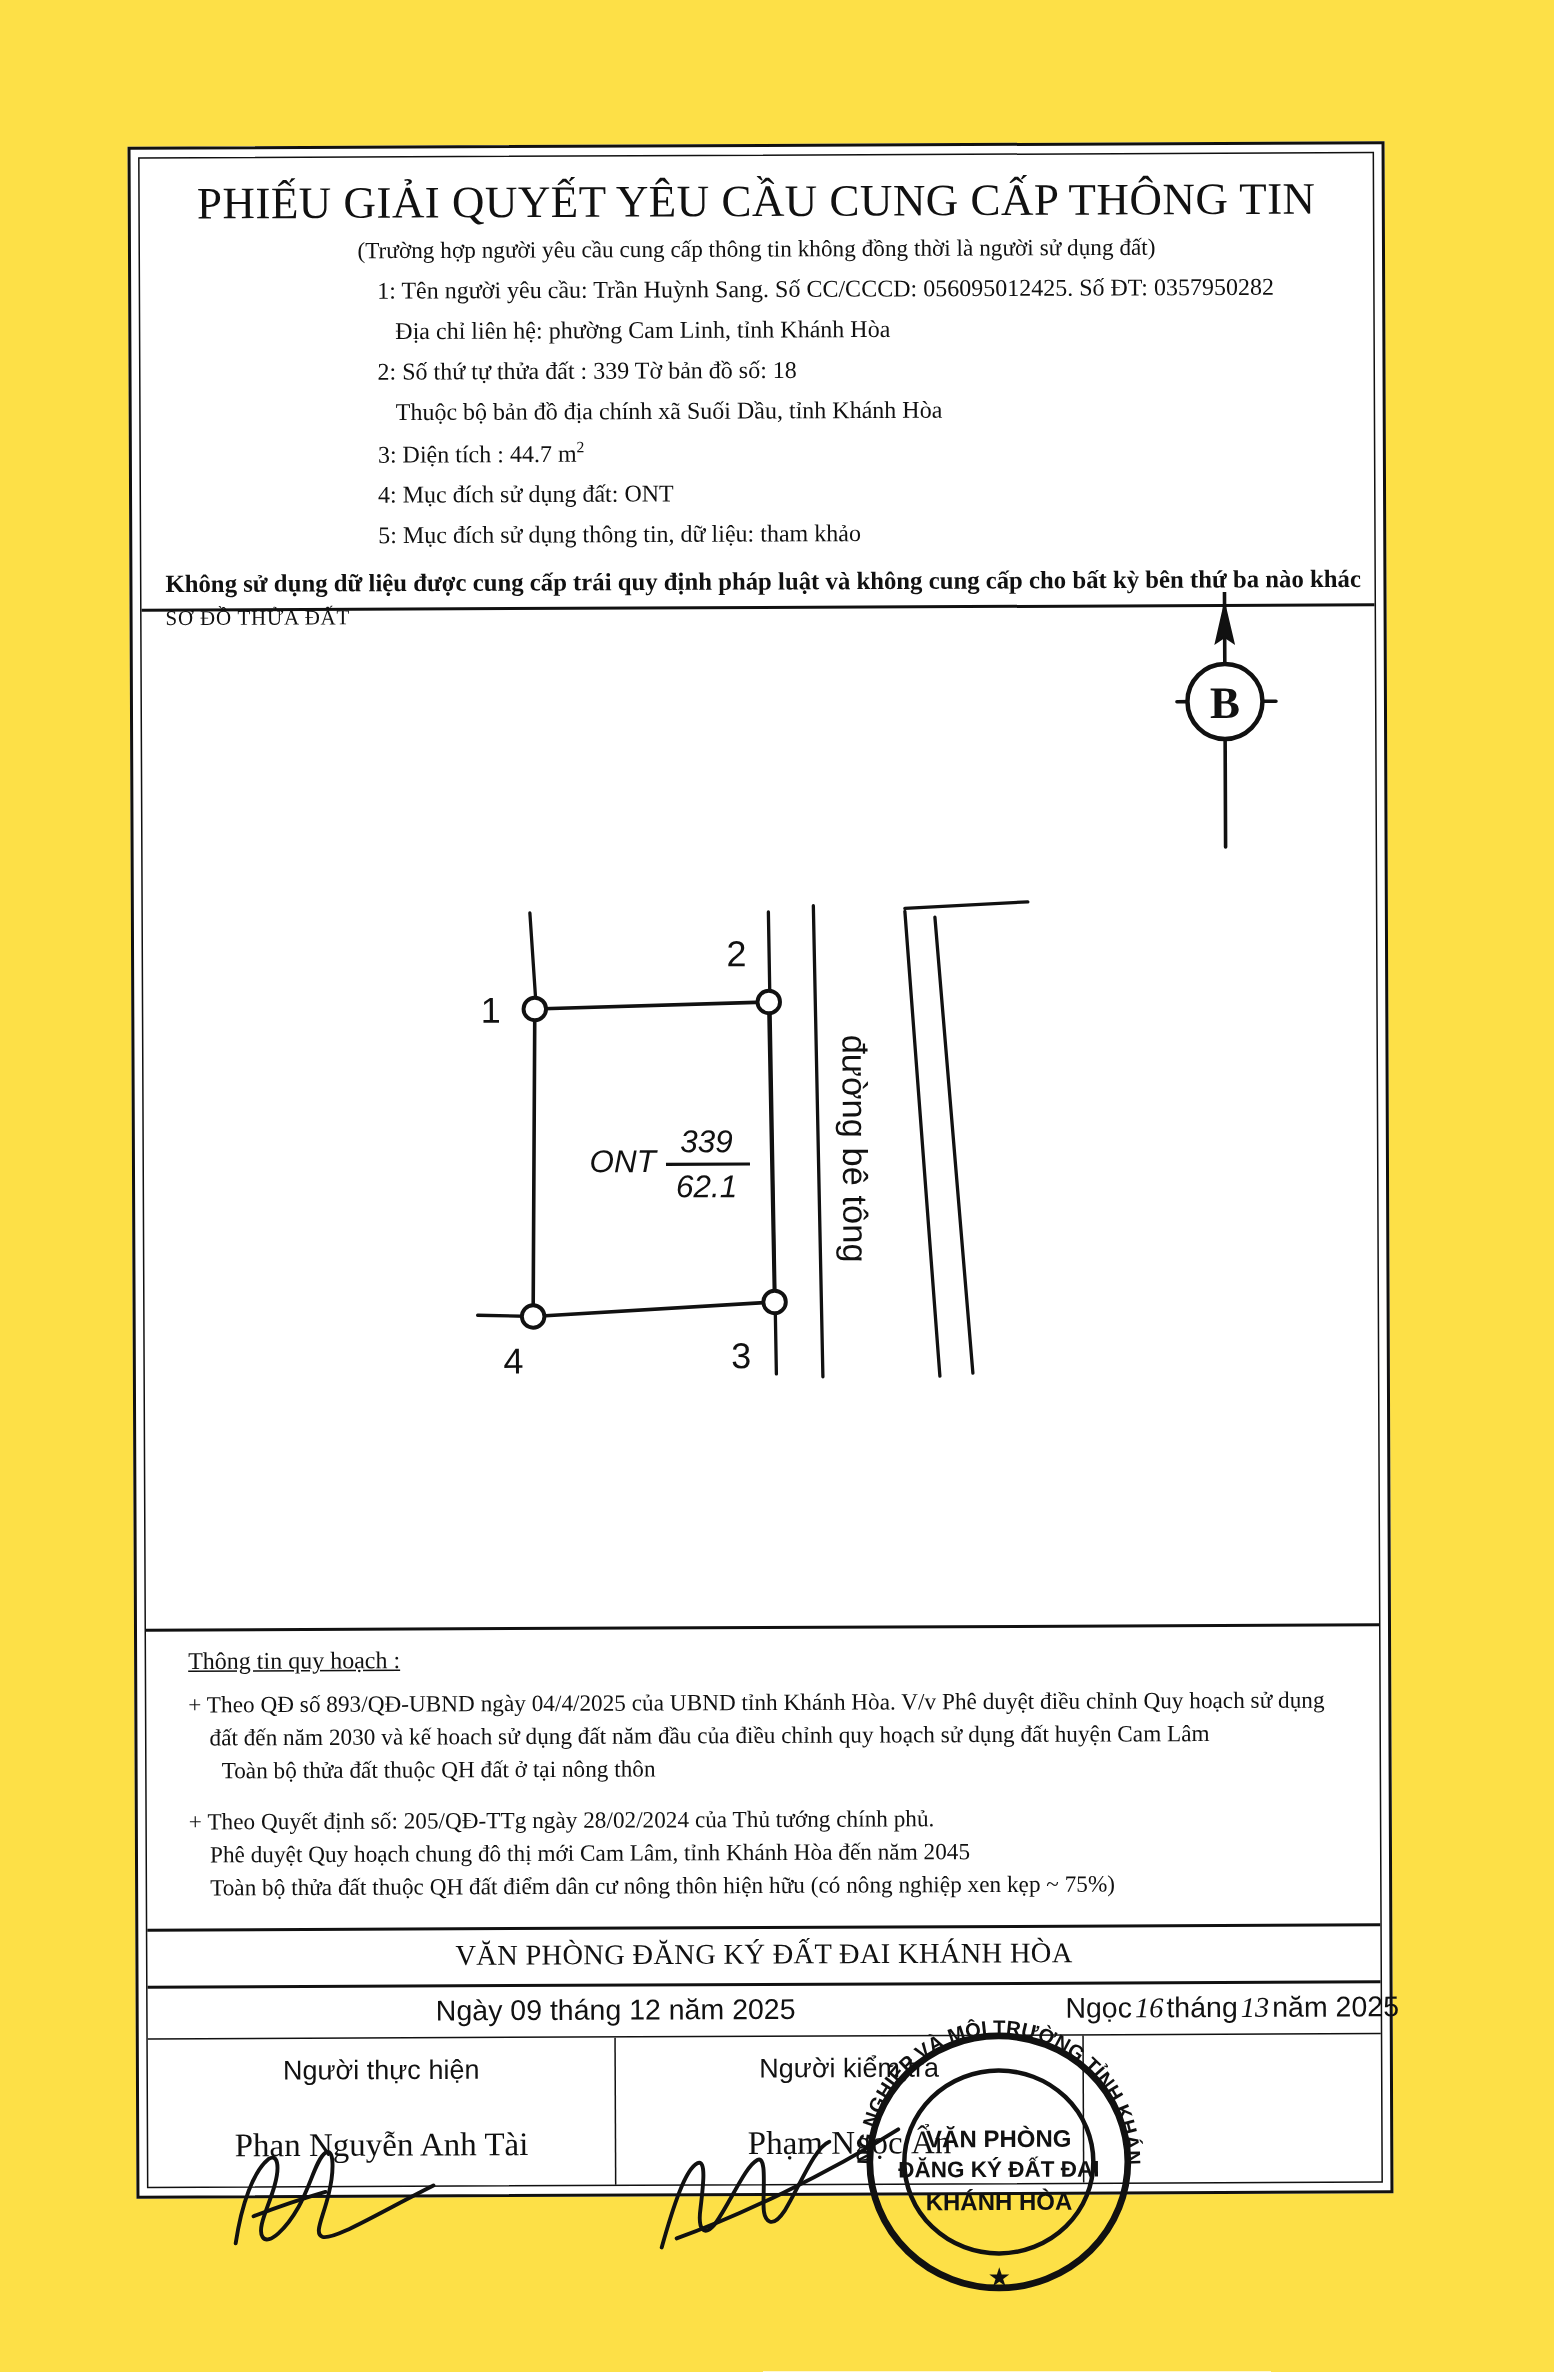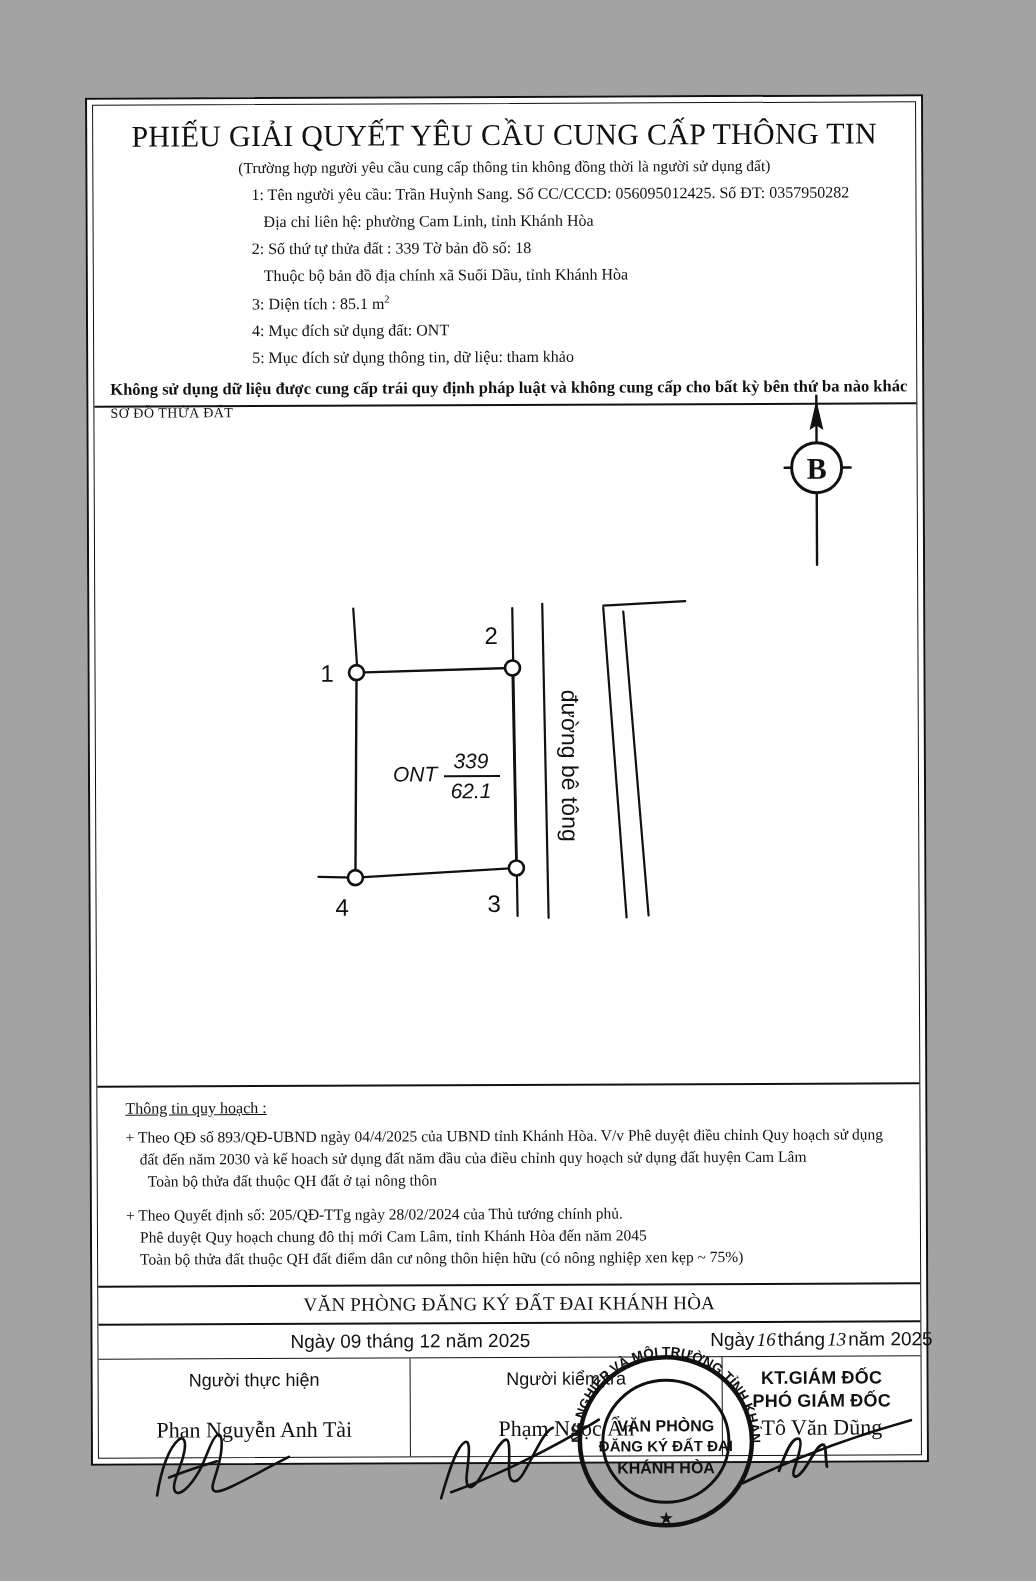--- a/index.html
+++ b/index.html
@@ -6,21 +6,21 @@
   html, body {
     width: 1036px; height: 1581px;
     background: #ffffff;
     font-family: "Liberation Serif", serif;
     color: #111;
     overflow: hidden;
   }
   #page {
     position: relative;
     width: 1036px; height: 1581px;
-    background: #a3a3a3;
+    background: #fde047;
   }
 
   
   #sheet-outer {
     position: absolute;
     left: 88px; top: 96px;
     width: 838px; height: 1368px;
     border: 2.5px solid #111;
     background: #ffffff;
     transform: rotate(-0.25deg);
@@ -167,21 +167,21 @@
 
         <div id="header-block">
           <div id="doc-title">PHIẾU GIẢI QUYẾT YÊU CẦU CUNG CẤP THÔNG TIN</div>
           <div id="doc-subtitle">(Trường hợp người yêu cầu cung cấp thông tin không đồng thời là người sử dụng đất)</div>
 
           <div class="field-line">1: Tên người yêu cầu: Trần Huỳnh Sang. Số CC/CCCD: 056095012425. Số ĐT: 0357950282</div>
           <div class="field-line sub">Địa chỉ liên hệ:    phường Cam Linh, tỉnh Khánh Hòa</div>
           <div class="field-line">2: Số thứ tự thửa đất : 339    Tờ bản đồ số: 18</div>
           <div class="field-line sub">Thuộc bộ bản đồ địa chính xã Suối Dầu, tỉnh Khánh Hòa</div>
           <div class="field-line">
-            <span>3: Diện tích :  85.1 m</span><sup class="m2">2</sup>
+            <span>3: Diện tích :  44.7 m</span><sup class="m2">2</sup>
           </div>
           <div class="field-line">4: Mục đích sử dụng đất:  ONT</div>
           <div class="field-line">5: Mục đích sử dụng thông tin, dữ liệu: tham khảo</div>
 
           <div id="notice-line">Không sử dụng dữ liệu được cung cấp trái quy định pháp luật và không cung cấp cho bất kỳ bên thứ ba nào khác</div>
         </div>
 
         <div id="diagram-section">
           <div id="diagram-label">SƠ ĐỒ THỬA ĐẤT</div>
 
@@ -252,21 +252,21 @@
 
         <div id="office-bar">
           <div id="office-name">VĂN PHÒNG ĐĂNG KÝ ĐẤT ĐAI KHÁNH HÒA</div>
         </div>
 
         <div id="sign-block">
 
           <div id="date-row">
             <div id="date-left">Ngày 09 tháng 12  năm  2025</div>
             <div id="date-right">
-              <span>Ngày</span>
+              <span>Ngọc</span>
               <span class="hand">16</span>
               <span>tháng</span>
               <span class="hand">13</span>
               <span>năm  2025</span>
             </div>
           </div>
 
           <div id="cols">
 
             <div class="sign-col c1">
@@ -284,33 +284,20 @@
               <div class="sign-role">Người kiểm tra</div>
               <svg class="scribble" viewBox="0 0 300 110">
                 <g fill="none" stroke="#111" stroke-width="2.6" stroke-linecap="round">
                   <path d="M30 100 C38 72, 46 48, 54 44 C60 41, 58 58, 56 74 C54 88, 58 94, 66 84 C76 70, 86 46, 94 42 C100 39, 98 58, 98 72 C98 84, 104 88, 112 76 C122 60, 132 34, 142 30"></path>
                   <path d="M40 94 C80 80, 140 52, 188 22"></path>
                 </g>
               </svg>
               <div class="sign-name serif">Phạm Ngọc Ẩn</div>
             </div>
 
-            <div class="sign-col c3">
-              <div class="sign-role bold">
-                <div>KT.GIÁM ĐỐC</div>
-                <div>PHÓ GIÁM ĐỐC</div>
-              </div>
-              <svg class="scribble" viewBox="0 0 200 110">
-                <g fill="none" stroke="#111" stroke-width="2.8" stroke-linecap="round">
-                  <path d="M56 74 C64 52, 70 40, 76 42 C80 44, 76 58, 72 70 C68 80, 72 84, 80 74 C88 64, 94 48, 100 48 C104 48, 102 62, 104 70"></path>
-                  <path d="M20 86 C70 62, 130 40, 188 24"></path>
-                </g>
-              </svg>
-              <div class="sign-name serif">Tô Văn Dũng</div>
-            </div>
           </div>
 
           <svg id="seal" viewBox="0 0 210 200">
             <defs>
               <path id="ringTop" d="M 20 102 A 85 85 0 0 1 190 102"></path>
               <path id="ringBot" d="M 28 102 A 77 77 0 0 0 182 102"></path>
             </defs>
             <ellipse cx="105" cy="102" rx="86" ry="84" fill="none" stroke="#111" stroke-width="4.5"></ellipse>
             <ellipse cx="105" cy="102" rx="63" ry="61" fill="none" stroke="#111" stroke-width="3"></ellipse>
             <text font-family="Liberation Sans, sans-serif" font-size="13.5" font-weight="bold" fill="#111">

